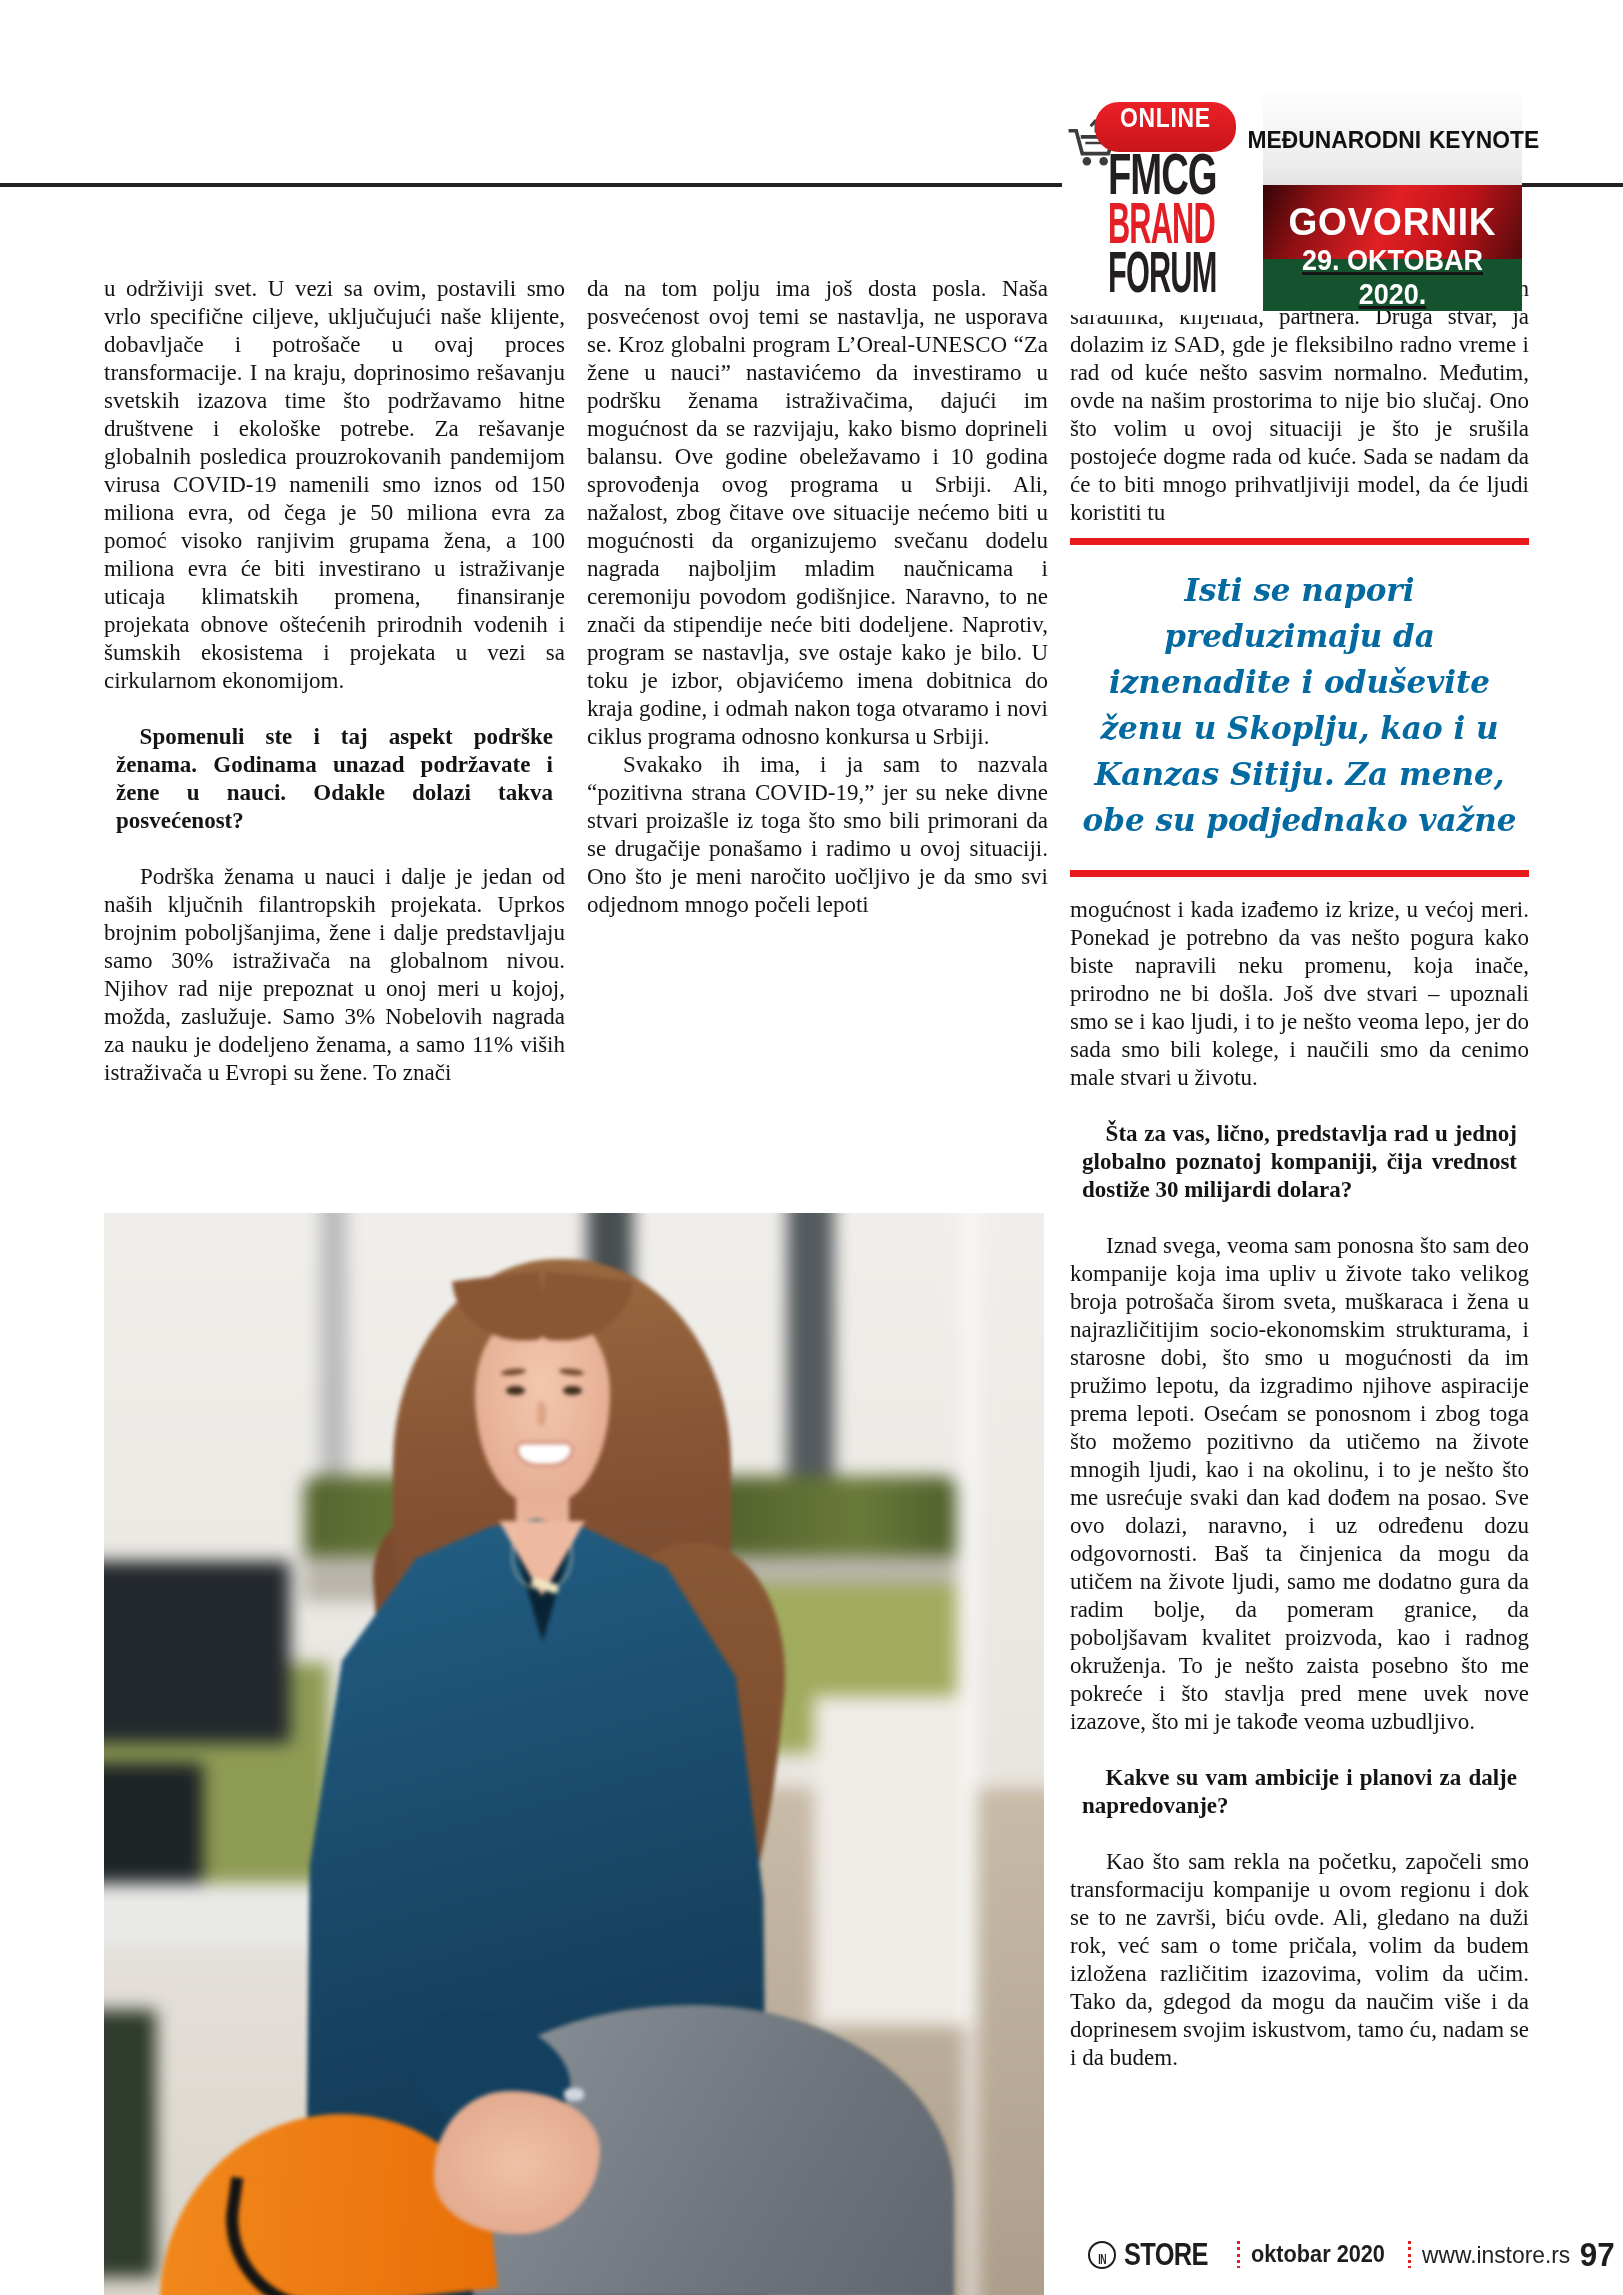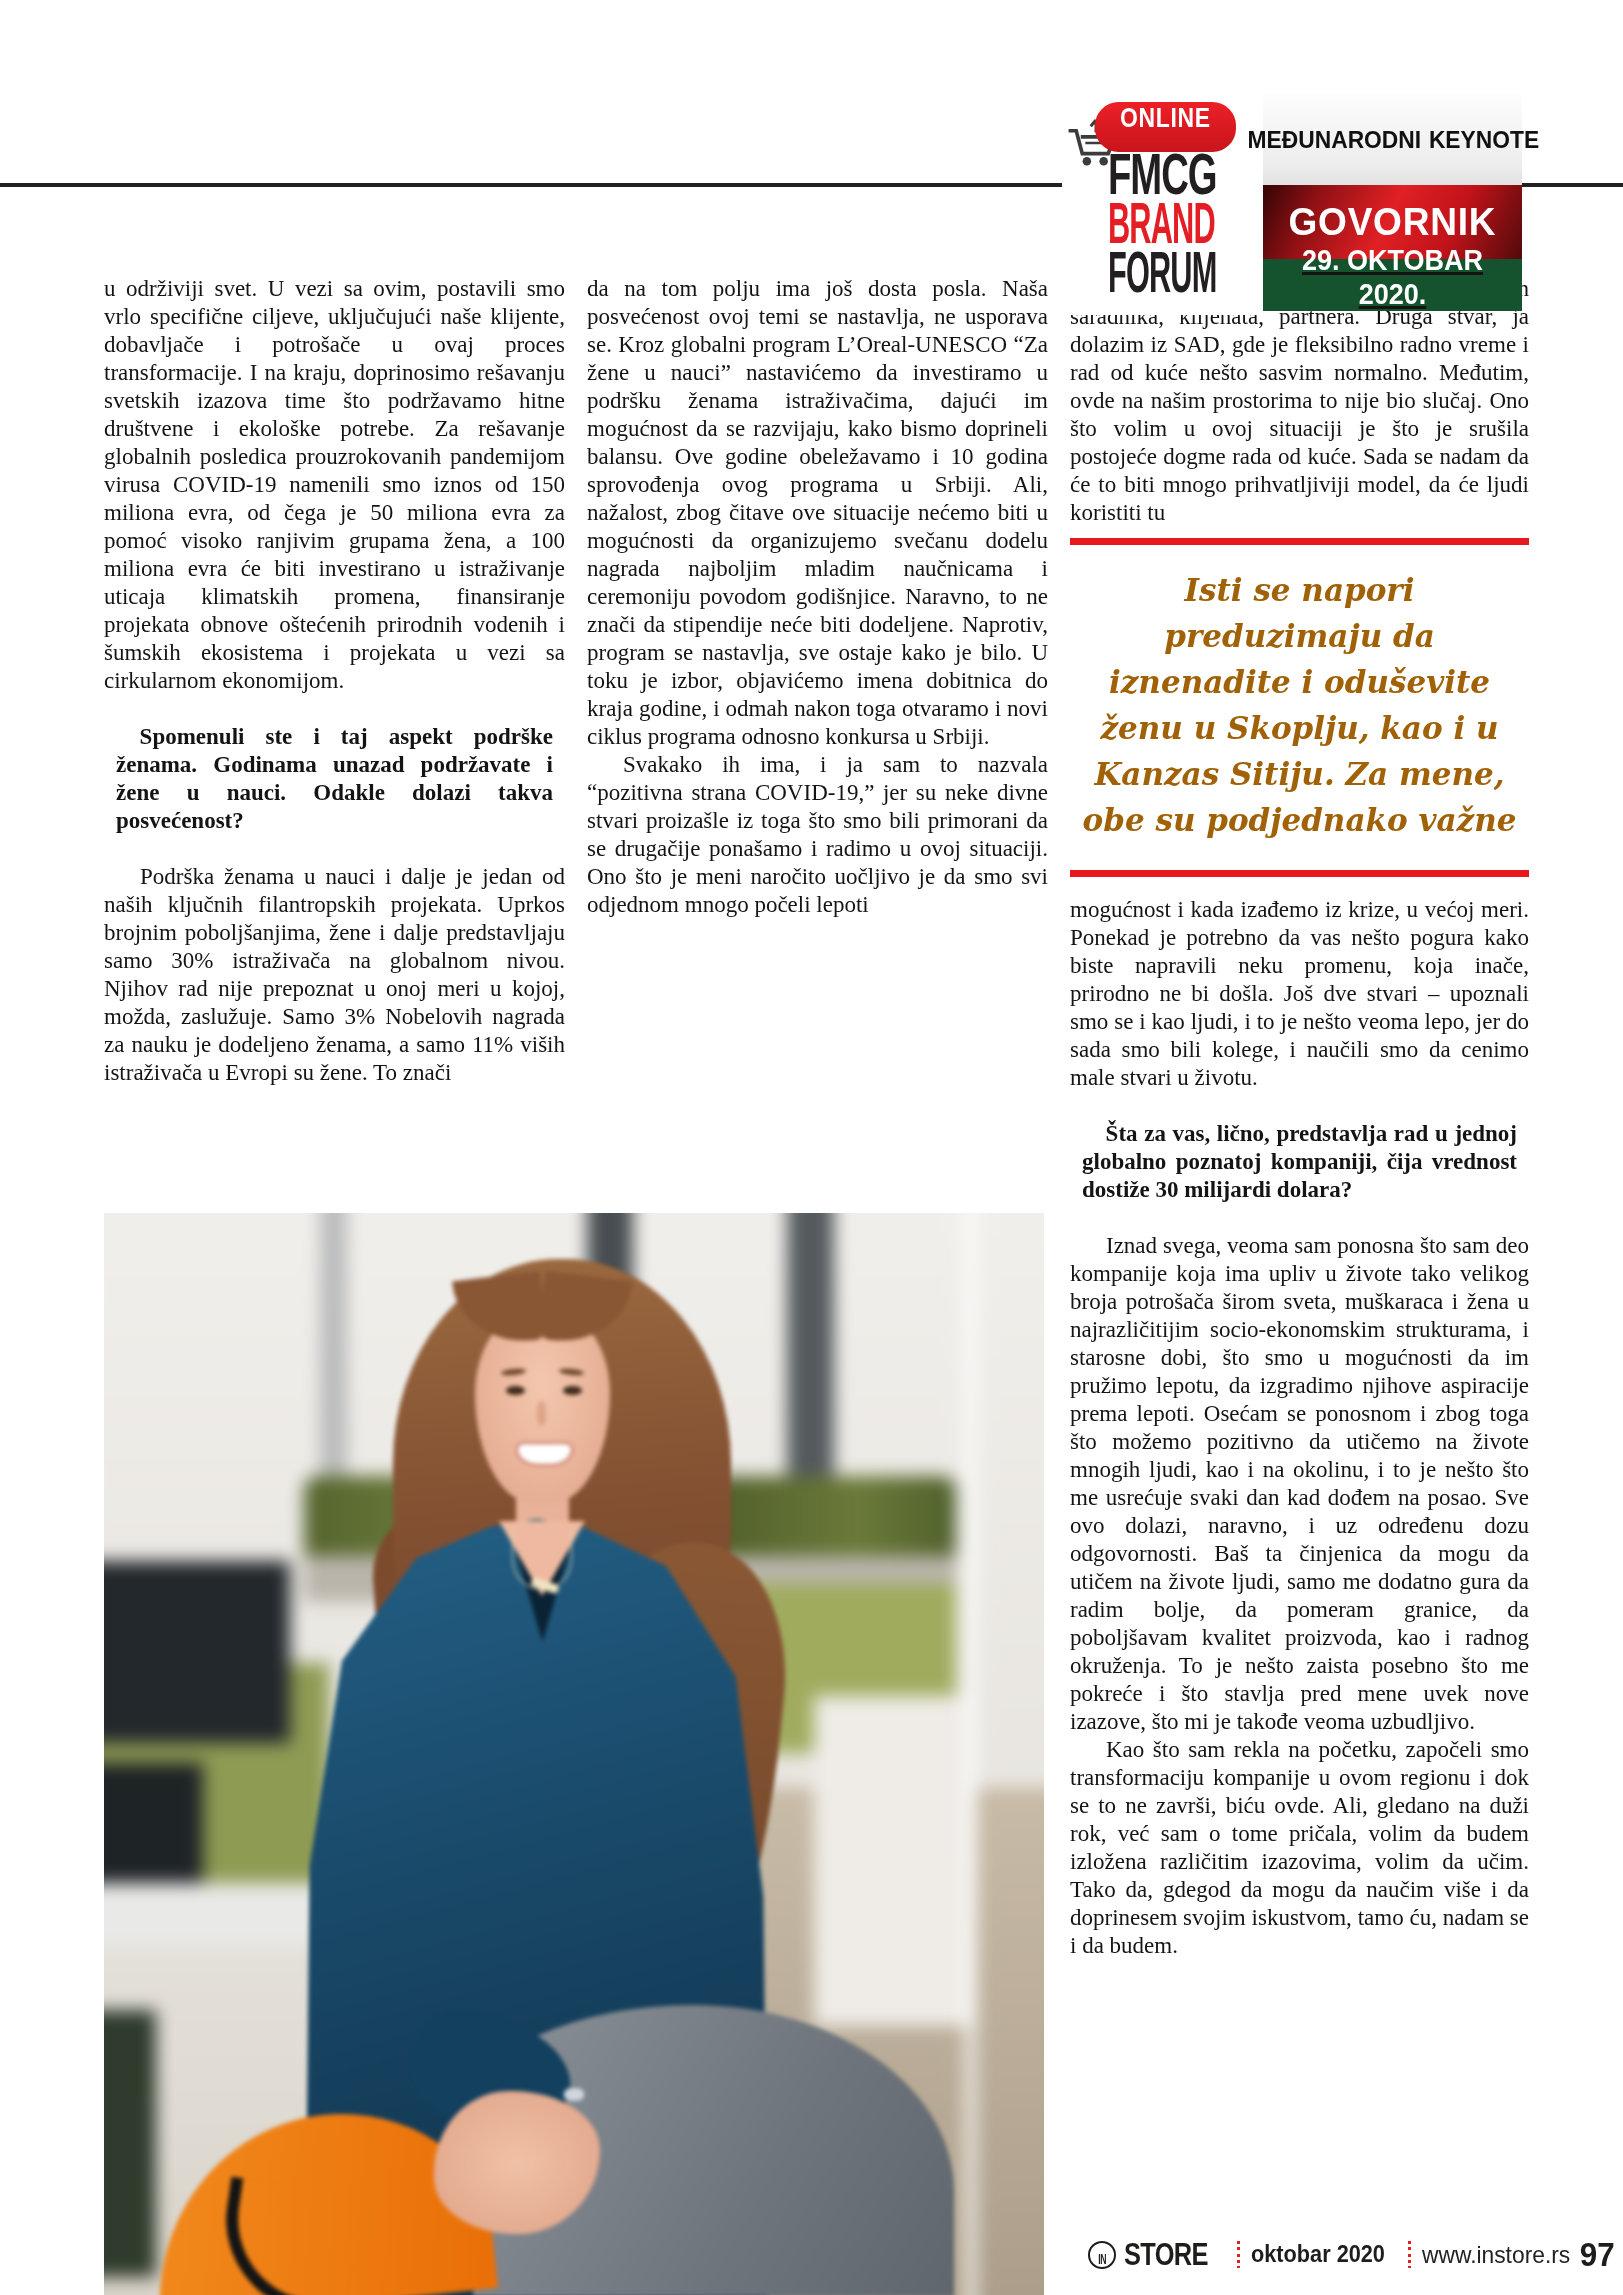--- a/index.html
+++ b/index.html
@@ -33,21 +33,21 @@
   .col{position:absolute;top:275px;width:461px;font-size:23px;line-height:28px;text-align:justify;color:#141414;}
   #col1{left:104px;height:935px;overflow:hidden;}
   #col2{left:587px;height:942px;overflow:hidden;}
   #col3{left:1070px;width:459px;height:1940px;overflow:hidden;}
   .para{margin:0;text-indent:36px;}
   .lead{margin:0;text-indent:0;}
   .question{margin:28px 12px;font-weight:700;text-indent:23.6px;}
   .pullquote{margin:11px 0 19px;border-top:7px solid #e8191c;border-bottom:7px solid #e8191c;
     padding:22px 4.7px 27px;text-align:center;text-indent:0;
     font-family:"DejaVu Serif", serif;font-style:italic;font-weight:700;
-    font-size:31px;line-height:46px;color:#a16207;}
+    font-size:31px;line-height:46px;color:#0369a1;}
   
   .photo{position:absolute;left:104px;top:1213px;width:940px;height:1082px;overflow:hidden;background:#e6e4e0;}
   .photo div{position:absolute;}
   .ph-bg{left:-19.6px;top:-19.6px;width:979px;height:1121px;filter:blur(8.6px);}
   .wall{left:0;top:0;width:100%;height:100%;background:linear-gradient(180deg,#f1efeb,#e8e5e0 55%,#d9d3c9);}
   .mullion1{left:503px;top:0;width:46px;height:377px;background:#474d50;}
   .mullion2{left:703px;top:0;width:47px;height:440px;background:#545a5d;}
   .mullion3{left:236px;top:0;width:27px;height:338px;background:#8d9296;opacity:.55;}
   .plants{left:220px;top:283px;width:652px;height:94px;border-radius:14px;
     background:linear-gradient(90deg,#55642e,#74853f 28%,#4c5a28 58%,#6a7a39 85%,#50602c);}
@@ -159,20 +159,21 @@
   <p class="lead">da na tom polju ima još dosta posla. Naša posvećenost ovoj temi se nastavlja, ne usporava se. Kroz globalni program L’Oreal-UNESCO “Za žene u nauci” nastavićemo da investiramo u podršku ženama istraživačima, dajući im mogućnost da se razvijaju, kako bismo doprineli balansu. Ove godine obeležavamo i 10 godina sprovođenja ovog programa u Srbiji. Ali, nažalost, zbog čitave ove situacije nećemo biti u mogućnosti da organizujemo svečanu dodelu nagrada najboljim mladim naučnicama i ceremoniju povodom godišnjice. Naravno, to ne znači da stipendije neće biti dodeljene. Naprotiv, program se nastavlja, sve ostaje kako je bilo. U toku je izbor, objavićemo imena dobitnica do kraja godine, i odmah nakon toga otvaramo i novi ciklus programa odnosno konkursa u Srbiji.</p>
   <p class="para">Svakako ih ima, i ja sam to nazvala “pozitivna strana COVID-19,” jer su neke divne stvari proizašle iz toga što smo bili primorani da se drugačije ponašamo i radimo u ovoj situaciji. Ono što je meni naročito uočljivo je da smo svi odjednom mnogo počeli lepoti</p>
 </div>
 
 <div class="col" id="col3">
   <p class="lead">da upravljamo i svojim i vremenom naših saradnika, klijenata, partnera. Druga stvar, ja dolazim iz SAD, gde je fleksibilno radno vreme i rad od kuće nešto sasvim normalno. Međutim, ovde na našim prostorima to nije bio slučaj. Ono što volim u ovoj situaciji je što je srušila postojeće dogme rada od kuće. Sada se nadam da će to biti mnogo prihvatljiviji model, da će ljudi koristiti tu</p>
   <p class="pullquote">Isti se napori preduzimaju da iznenadite i oduševite ženu u Skoplju, kao i u Kanzas Sitiju. Za mene, obe su podjednako važne</p>
   <p class="lead">mogućnost i kada izađemo iz krize, u većoj meri. Ponekad je potrebno da vas nešto pogura kako biste napravili neku promenu, koja inače, prirodno ne bi došla. Još dve stvari – upoznali smo se i kao ljudi, i to je nešto veoma lepo, jer do sada smo bili kolege, i naučili smo da cenimo male stvari u životu.</p>
   <p class="question">Šta za vas, lično, predstavlja rad u jednoj globalno poznatoj kompaniji, čija vrednost dostiže 30 milijardi dolara?</p>
   <p class="para">Iznad svega, veoma sam ponosna što sam deo kompanije koja ima upliv u živote tako velikog broja potrošača širom sveta, muškaraca i žena u najrazličitijim socio-ekonomskim strukturama, i starosne dobi, što smo u mogućnosti da im pružimo lepotu, da izgradimo njihove aspiracije prema lepoti. Osećam se ponosnom i zbog toga što možemo pozitivno da utičemo na živote mnogih ljudi, kao i na okolinu, i to je nešto što me usrećuje svaki dan kad dođem na posao. Sve ovo dolazi, naravno, i uz određenu dozu odgovornosti. Baš ta činjenica da mogu da utičem na živote ljudi, samo me dodatno gura da radim bolje, da pomeram granice, da poboljšavam kvalitet proizvoda, kao i radnog okruženja. To je nešto zaista posebno što me pokreće i što stavlja pred mene uvek nove izazove, što mi je takođe veoma uzbudljivo.</p>
+  <p class="question">Kakve su vam ambicije i planovi za dalje napredovanje?</p>
   <p class="para">Kao što sam rekla na početku, započeli smo transformaciju kompanije u ovom regionu i dok se to ne završi, biću ovde. Ali, gledano na duži rok, već sam o tome pričala, volim da budem izložena različitim izazovima, volim da učim. Tako da, gdegod da mogu da naučim više i da doprinesem svojim iskustvom, tamo ću, nadam se i da budem.</p>
 </div>
 
 <div class="photo">
   <div class="ph-bg">
     <div class="wall"></div>
     <div class="mullion3"></div>
     <div class="mullion1"></div>
     <div class="mullion2"></div>
     <div class="plants"></div>

